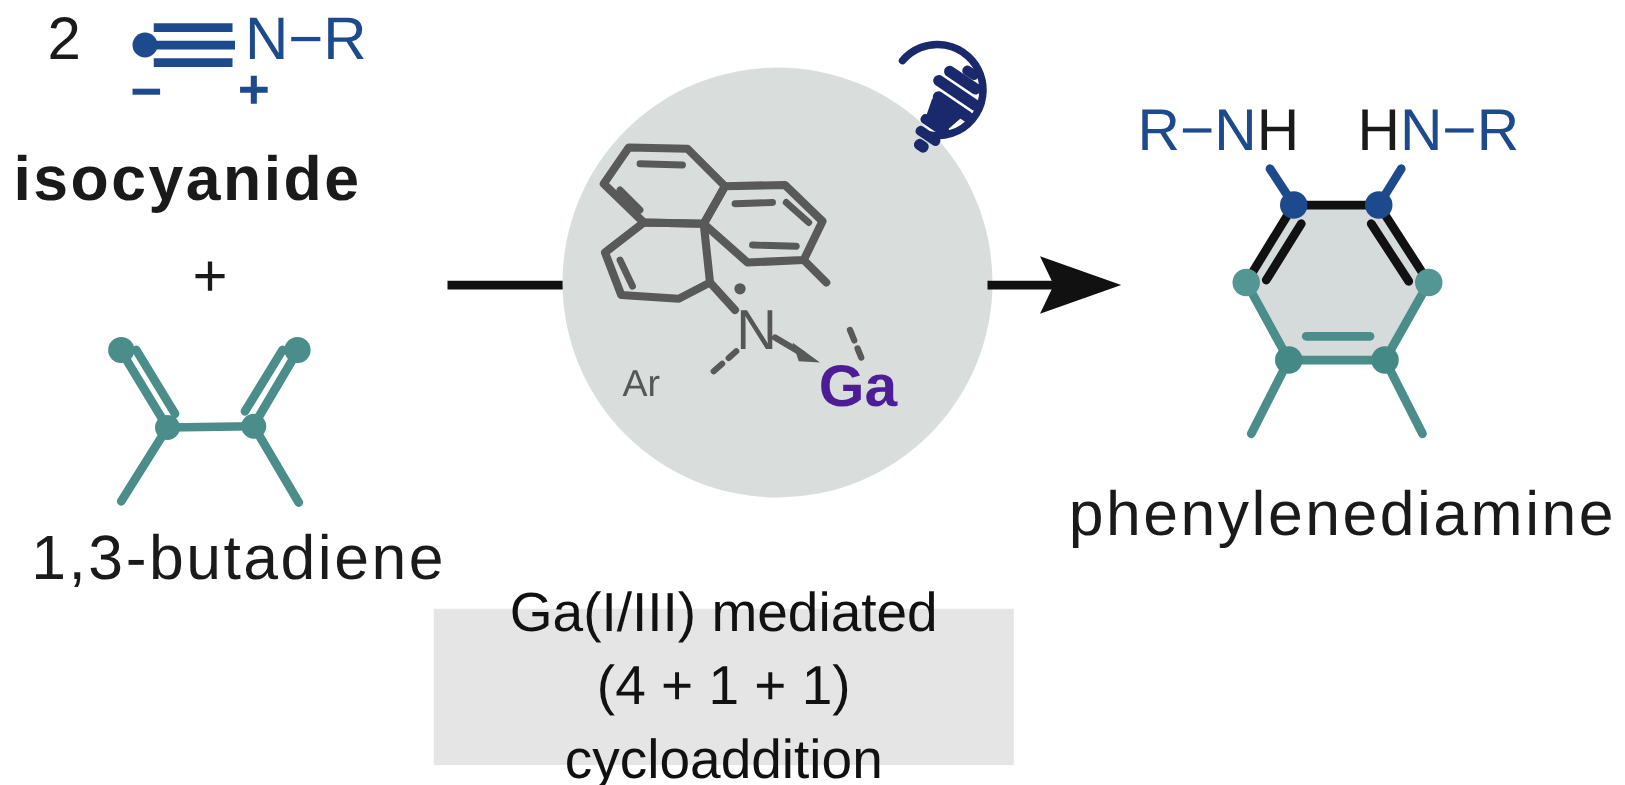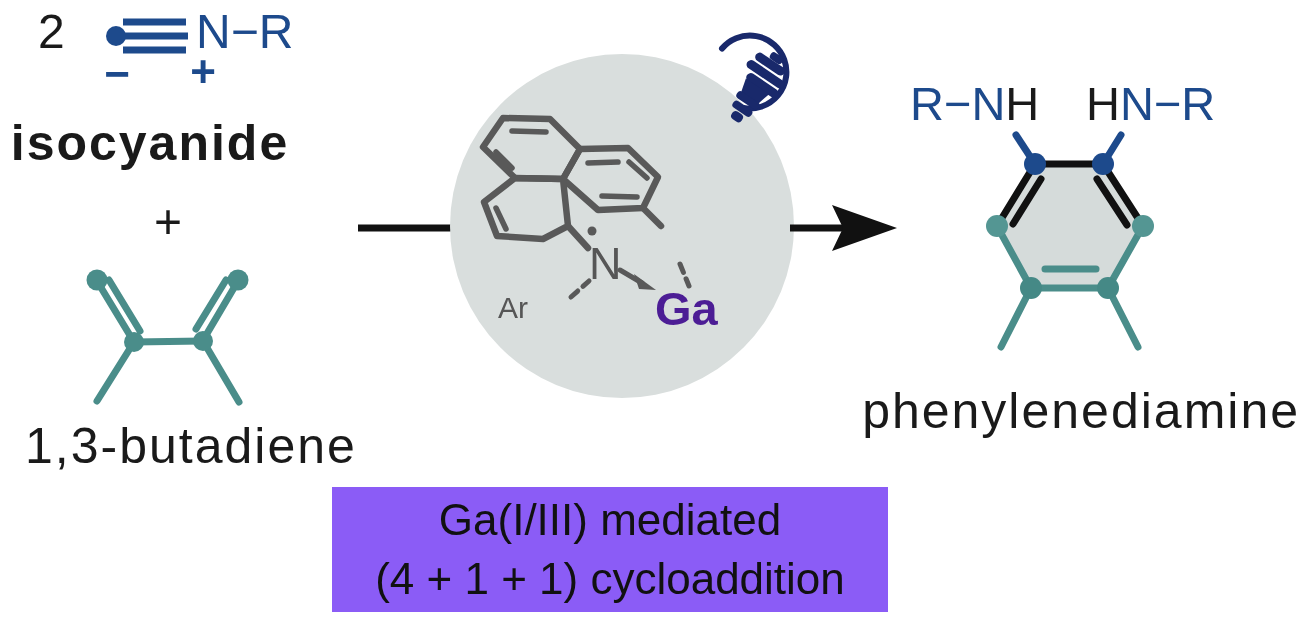--- a/index.html
+++ b/index.html
@@ -20,24 +20,24 @@
   .lbl-isocyanide{left:0px;top:118px;width:300px;text-align:center;font-size:50px;letter-spacing:2px;font-weight:bold;}
   .plus-mid{left:148px;top:198px;width:40px;text-align:center;font-size:48px;}
   .lbl-butadiene{left:0px;top:421px;width:330px;text-align:center;font-size:50px;letter-spacing:2px;padding-left:25px;}
   .n-ar{left:655px;top:221px;font-size:45px;}
   .n-left{left:589px;top:241px;font-size:45px;}
   .ar-left{left:498px;top:293px;font-size:30px;}
   .ga{left:655px;top:285px;font-size:47px;}
   .amine{top:80px;font-size:47px;}
   .amine-left{left:910px;}
   .amine-right{left:1086px;}
-  .lbl-product{left:855px;top:386px;width:445px;text-align:right;font-size:50px;letter-spacing:2px;}
+  .lbl-product{left:855px;top:386px;width:445px;text-align:left;font-size:50px;letter-spacing:2px;}
   .caption-box{
-    position:absolute;left:332px;top:487px;width:556px;height:125px;
-    background:#8b5cf6;display:flex;flex-direction:column;justify-content:center;
+    position:absolute;left:347px;top:487px;width:464px;height:125px;
+    background:#e5e5e5;display:flex;flex-direction:column;justify-content:center;
     text-align:center;font-size:44px;line-height:1.32;color:#111;
   }
 </style>
 </head>
 <body>
 
 <div class="stage">
 
   <svg width="1300" height="628" viewBox="0 0 1300 628">
 

